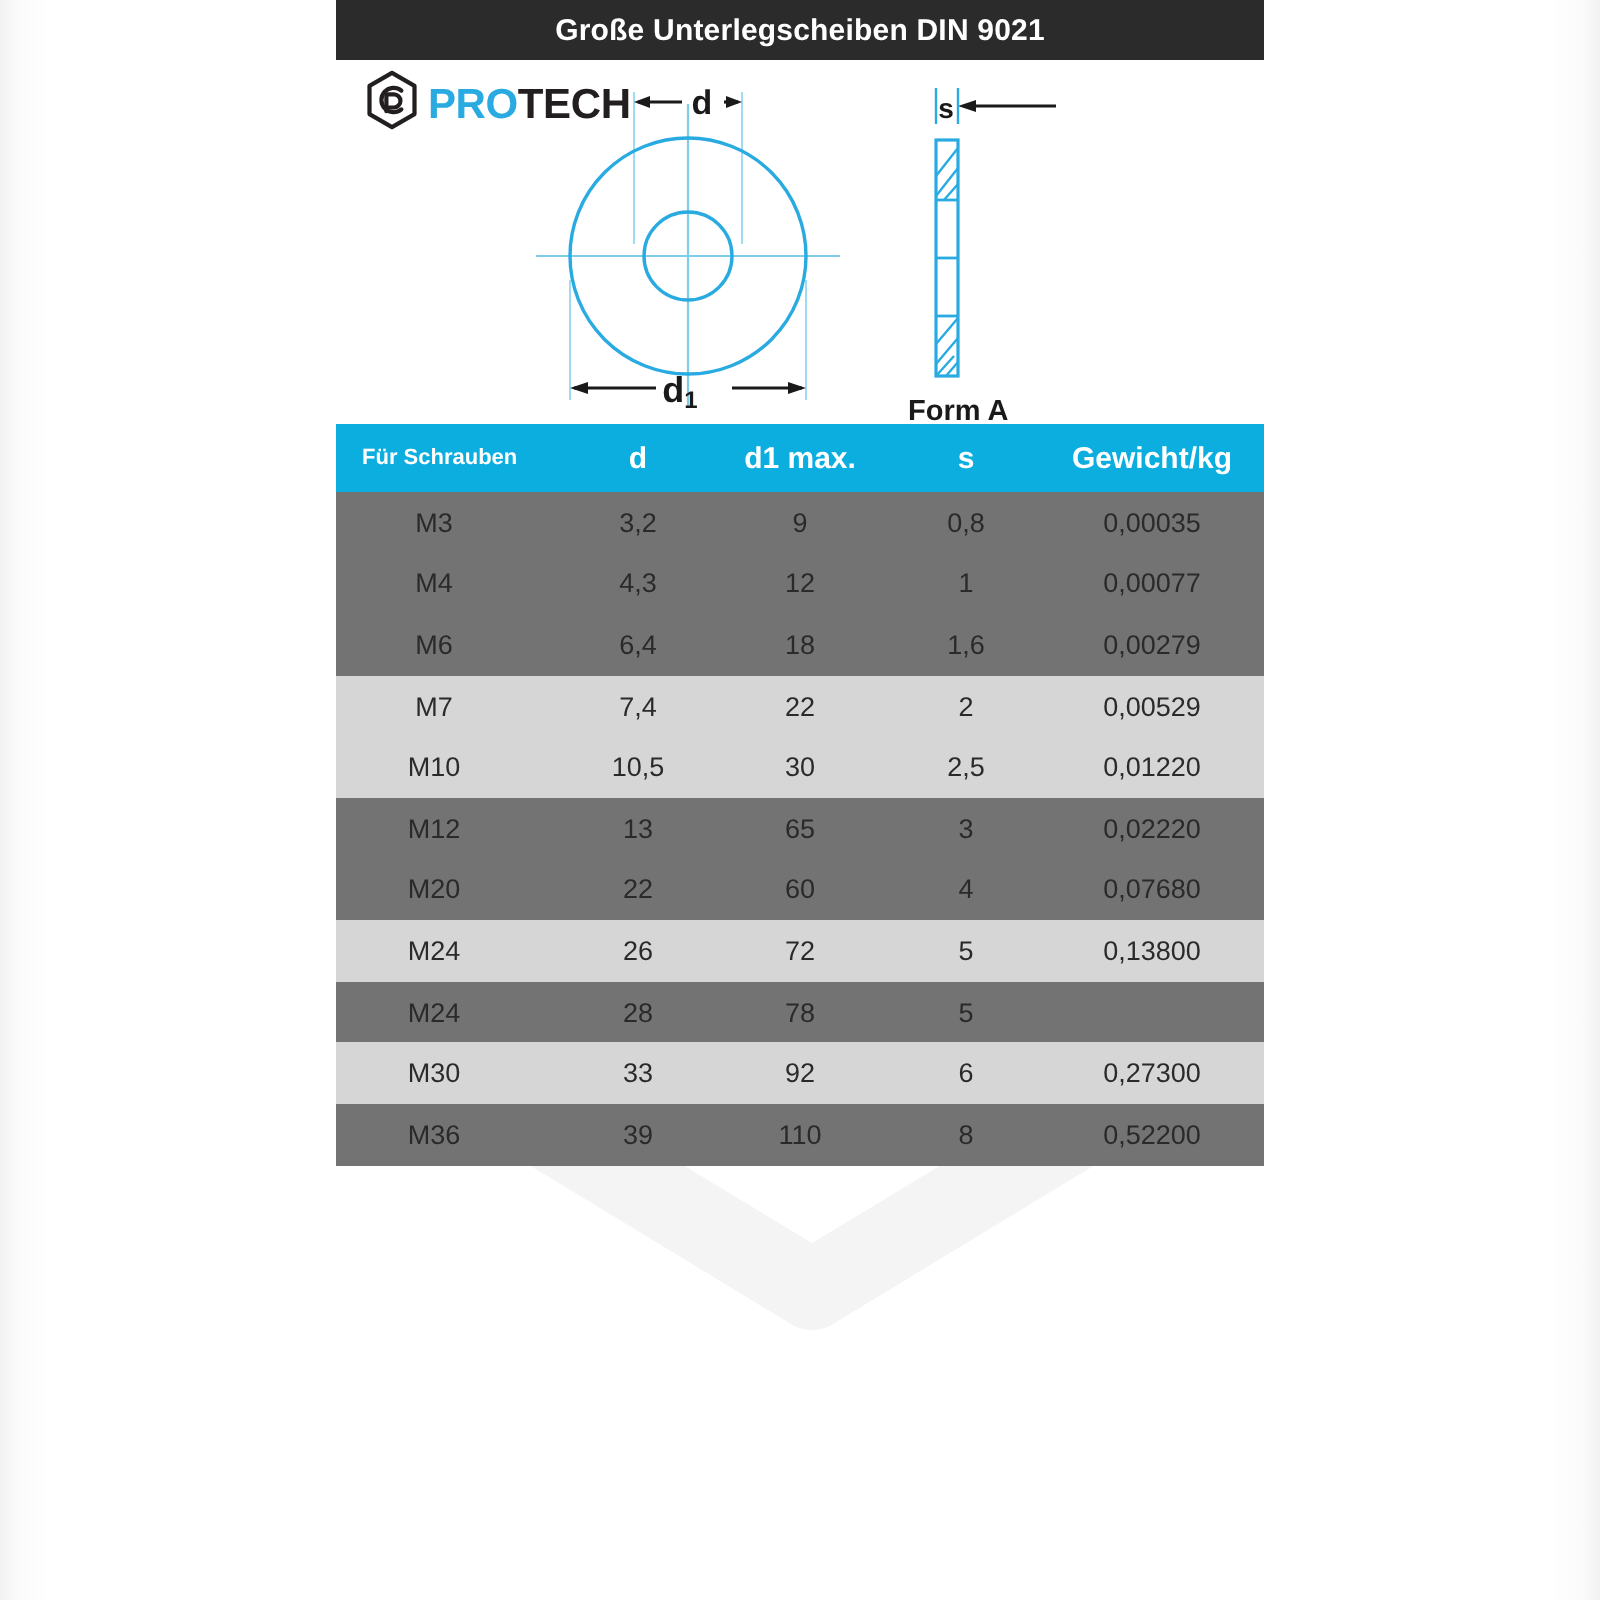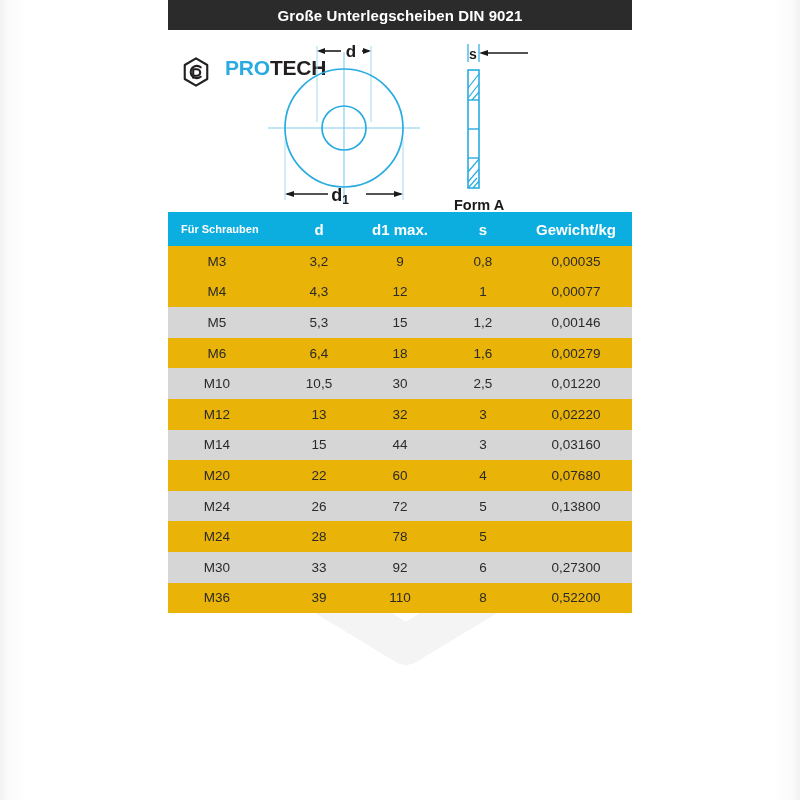--- a/index.html
+++ b/index.html
@@ -41,23 +41,24 @@
     color: #ffffff;
     font-size: 15px;
     font-weight: bold;
     letter-spacing: 0.1px;
     white-space: nowrap;
   }
 
   
   #logo {
     position: absolute;
-    left: 181px; top: 57px;
+    left: 181px; top: 35px;
     display: flex;
-    gap: 14px;
+    align-items: center;
+    gap: 3px;
   }
   #logo-text {
     font-size: 21px;
     font-weight: bold;
     letter-spacing: -0.2px;
     line-height: 1;
   }
   #logo-text .pro { color: #29abe2; }
   #logo-text .tech { color: #231f20; }
 
@@ -106,21 +107,21 @@
     font-size: 13.5px;
     color: #2a2a2a;
     text-align: center;
     vertical-align: middle;
     padding: 0;
     position: relative;
     z-index: 2;
     background-clip: padding-box;
   }
   table.spec tbody tr.odd  td { background: #d6d6d6; }
-  table.spec tbody tr.even td { background: #eab308; }
+  table.spec tbody tr.even td { background: #737373; }
   table.spec tbody td.c-first { padding-right: 18px; }
 
   
   #watermark {
     position: absolute;
     left: 168px; top: 240px;
     width: 464px; height: 560px;
     overflow: hidden;
     pointer-events: none;
     z-index: 1;
@@ -252,54 +253,47 @@
             <td>0,8</td>
             <td>0,00035</td>
           </tr>
           <tr class="even">
             <td class="c-first">M4</td>
             <td>4,3</td>
             <td>12</td>
             <td>1</td>
             <td>0,00077</td>
           </tr>
-          <tr class="odd">
-            <td class="c-first">M5</td>
-            <td>5,3</td>
-            <td>15</td>
-            <td>1,2</td>
-            <td>0,00146</td>
-          </tr>
           <tr class="even">
             <td class="c-first">M6</td>
             <td>6,4</td>
             <td>18</td>
             <td>1,6</td>
             <td>0,00279</td>
+          </tr>
+          <tr class="odd">
+            <td class="c-first">M7</td>
+            <td>7,4</td>
+            <td>22</td>
+            <td>2</td>
+            <td>0,00529</td>
           </tr>
           <tr class="odd">
             <td class="c-first">M10</td>
             <td>10,5</td>
             <td>30</td>
             <td>2,5</td>
             <td>0,01220</td>
           </tr>
           <tr class="even">
             <td class="c-first">M12</td>
             <td>13</td>
-            <td>32</td>
+            <td>65</td>
             <td>3</td>
             <td>0,02220</td>
-          </tr>
-          <tr class="odd">
-            <td class="c-first">M14</td>
-            <td>15</td>
-            <td>44</td>
-            <td>3</td>
-            <td>0,03160</td>
           </tr>
           <tr class="even">
             <td class="c-first">M20</td>
             <td>22</td>
             <td>60</td>
             <td>4</td>
             <td>0,07680</td>
           </tr>
           <tr class="odd">
             <td class="c-first">M24</td>

